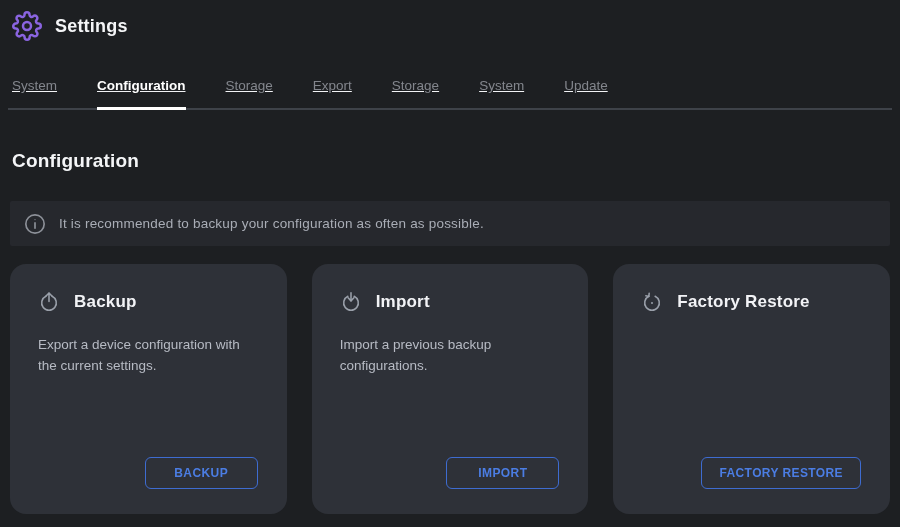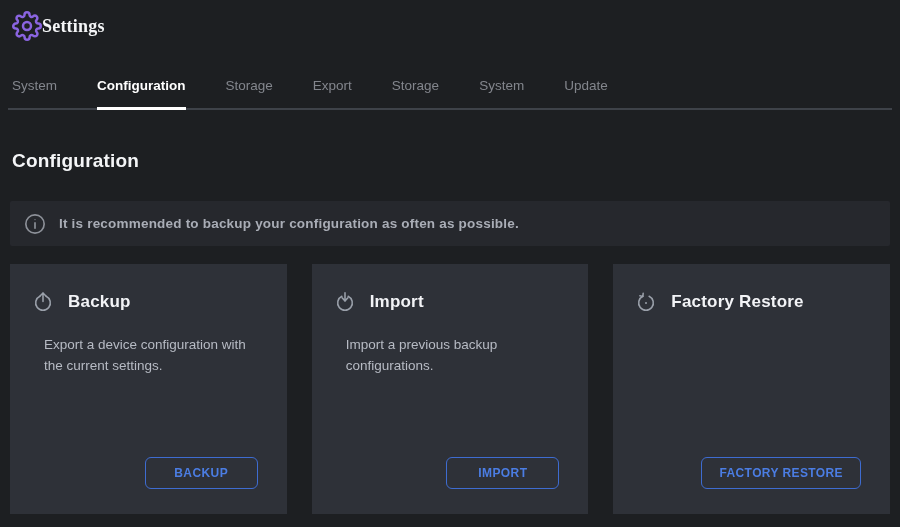--- a/index.html
+++ b/index.html
@@ -8,40 +8,40 @@
     background: #1d1f22;
     font-family: "Liberation Sans", sans-serif;
     color: #f2f3f6;
     overflow: hidden;
   }
 
   
   .app-header {
     display: flex;
     align-items: center;
-    gap: 0;
+    gap: 13px;
     padding: 11px 12px 0 12px;
     height: 41px;
-    font-family: Liberation Serif, serif;
   }
   .app-header .gear { width: 30px; height: 30px; display: block; }
   .app-title {
     font-size: 18px;
     font-weight: 700;
     letter-spacing: 0.2px;
     color: #f4f5f7;
   }
 
   
   .tabs {
     margin: 36px 8px 0 8px;
     padding: 0 4px;
     display: flex;
     gap: 40px;
     border-bottom: 2px solid #3e4249;
+    text-decoration: underline;
   }
   .tab {
     font-size: 13.5px;
     line-height: 18px;
     color: #83868d;
     padding-bottom: 13px;
     position: relative;
     cursor: pointer;
     white-space: nowrap;
   }
@@ -69,62 +69,60 @@
   
   .info-banner {
     margin: 29px 10px 0 10px;
     height: 45px;
     background: #26282d;
     border-radius: 2px;
     display: flex;
     align-items: center;
     gap: 13px;
     padding: 0 14px;
-    font-weight: bold;
   }
   .info-banner svg { flex: 0 0 auto; display: block; }
   .info-banner .banner-text {
     font-size: 13.5px;
     color: #a9adb6;
     letter-spacing: 0.2px;
   }
 
   
   .cards {
     margin: 18px 10px 0 10px;
     display: flex;
     gap: 25px;
     height: 250px;
   }
   .card {
     flex: 1 1 0;
     background: #2e3138;
-    border-radius: 0;
-    padding: 27px 29px 25px 22px;
+    border-radius: 16px;
+    padding: 27px 29px 25px 28px;
     display: flex;
     flex-direction: column;
   }
   .card-head {
     display: flex;
     align-items: center;
     gap: 14px;
   }
   .card-head svg { display: block; color: #9aa0aa; }
   .card-title {
     font-size: 17px;
     font-weight: 700;
     color: #f2f3f6;
     letter-spacing: 0.2px;
   }
   .card-desc {
     margin-top: 21px;
     font-size: 13.5px;
     line-height: 21px;
     color: #b7bbc4;
-    margin-left: 12px;
   }
   .card-note {
     margin-top: 9px;
     font-size: 13.5px;
     line-height: 21px;
     font-style: italic;
     color: #b7bbc4;
   }
   .card-note:empty { display: none; }
   .card-btn {

